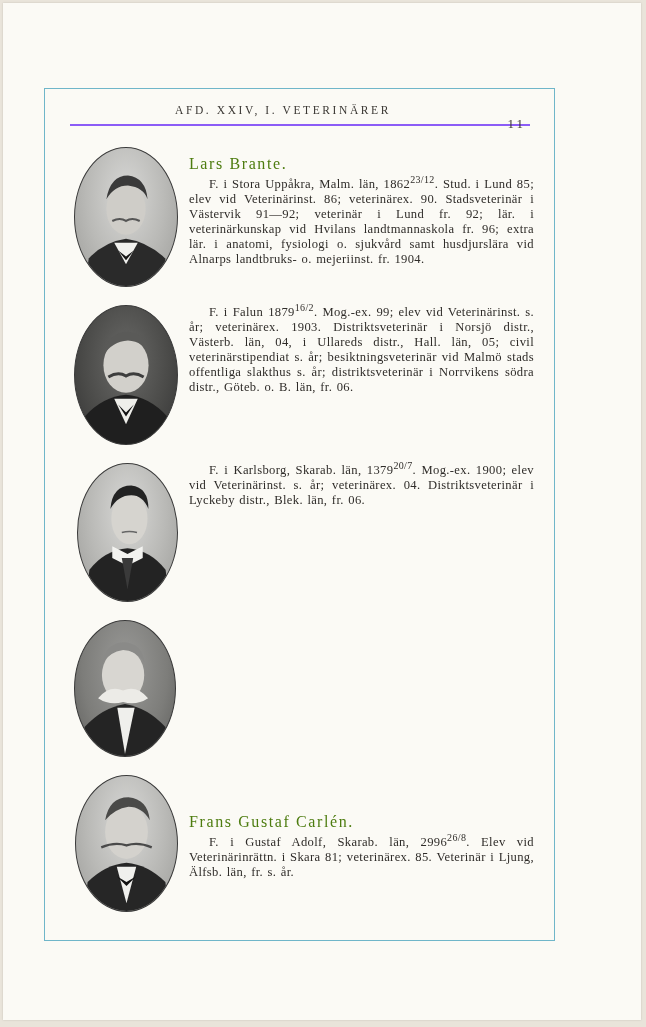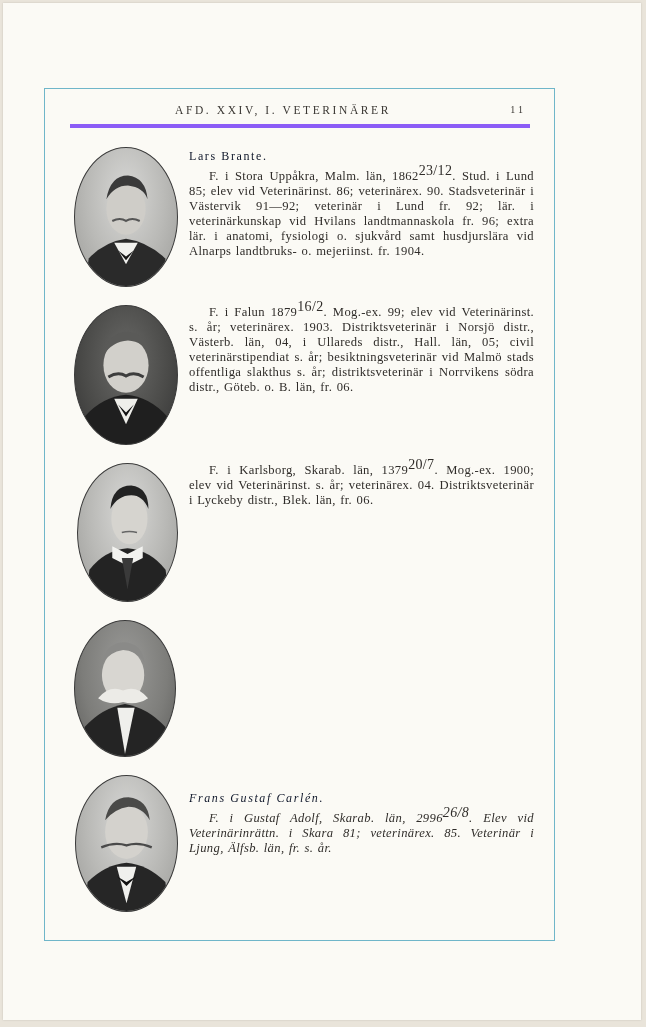--- a/index.html
+++ b/index.html
@@ -32,37 +32,37 @@
       height: 853px;
       border: 1.5px solid #6fb6c9;
       box-sizing: border-box;
     }
     .running-head {
       position: absolute;
       left: 70px;
       top: 104px;
       width: 460px;
       height: 20px;
-      border-bottom: 4px solid #8b5cf6;
+      border-bottom: 2px solid #8b5cf6;
     }
     .running-head .title {
       position: absolute;
       left: 105px;
       top: 0;
       font-family: "Liberation Serif", serif;
       font-size: 11.5px;
       letter-spacing: 2.6px;
       color: #3a3733;
     }
     .running-head .pageno {
       position: absolute;
       right: 4px;
-      top: 0;
-      font-family: "Liberation Serif", serif;
-      font-size: 10px;
+      top: 12px;
+      font-family: "Liberation Serif", serif;
+      font-size: 13px;
       letter-spacing: 3px;
       color: #3a3733;
     }
     .entry {
       position: absolute;
       left: 74px;
       width: 460px;
     }
     .portrait {
       position: absolute;
@@ -87,35 +87,35 @@
       top: 0;
       width: 345px;
       font-family: "Liberation Serif", serif;
       font-size: 12.6px;
       line-height: 15.1px;
       color: #2f2c29;
       text-align: justify;
     }
     .name {
       font-family: "Liberation Serif", serif;
-      font-size: 12px;
+      font-size: 16px;
       letter-spacing: 1.6px;
-      color: #0f172a;
-      margin: 0 0 4px 0;
+      color: #4d7c0f;
+      margin: 8px 0 4px 0;
       line-height: 18px;
       text-align: left;
     }
     .text {
       margin: 0;
       text-indent: 20px;
       letter-spacing: 0.35px;
       word-spacing: 1px;
     }
     .text sup {
-      font-size: 14px;
+      font-size: 10px;
       line-height: 0;
       vertical-align: 5px;
       margin-top: 48px;
     }
   </style>
 </head>
 <body>
 
 <div class="page"></div>
 <div class="frame"></div>
@@ -192,17 +192,17 @@
   <div class="portrait" style="left:1px; width:103px; height:137px;" title="portrait-frans-gustaf-carlen">
     <svg viewBox="0 0 104 140" preserveAspectRatio="none">
       <path d="M8 140 L12 110 Q30 92 52 90 Q74 92 92 110 L96 140 Z" fill="#262626"></path>
       <path d="M42 94 L52 132 L62 94 Z" fill="#f0f0ed"></path>
       <path d="M42 104 L52 110 L62 104 L52 114 Z" fill="#111"></path>
       <ellipse cx="52" cy="58" rx="22" ry="28" fill="#d4d2cd"></ellipse>
       <path d="M30 46 Q34 22 54 22 Q74 24 76 46 Q68 32 54 32 Q40 34 30 46 Z" fill="#4a4a48"></path>
       <path d="M26 74 Q40 68 52 72 Q64 68 78 74" stroke="#4a4a4a" stroke-width="2.4" fill="none"></path>
     </svg>
   </div>
-  <div class="bio" style="top:14px;font-style:italic;">
+  <div class="bio" style="top:30px;">
     <p class="name">Frans Gustaf Carlén.</p>
     <p class="text"><span>F. i Gustaf Adolf, Skarab. län, 2996</span><sup>26/8</sup><span>. Elev vid Veterinärinrättn. i Skara 81; veterinärex. 85. Veterinär i Ljung, Älfsb. län, fr. s. år.</span></p>
   </div>
 </div>
 
 </body></html>

